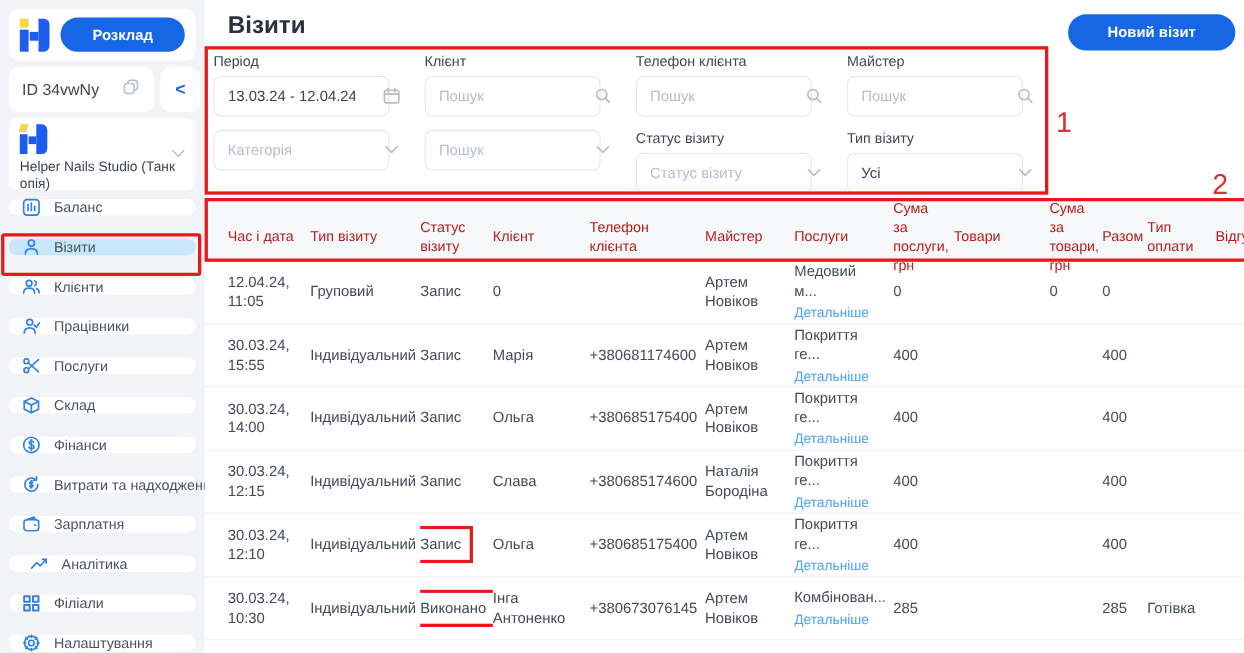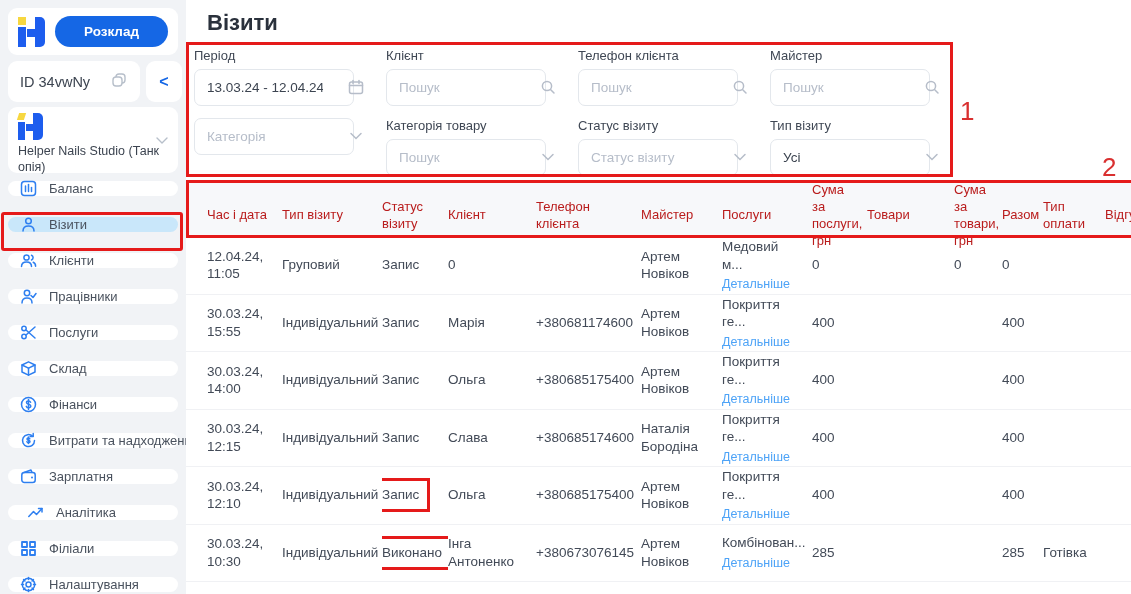--- a/index.html
+++ b/index.html
@@ -260,20 +260,21 @@
           <path d="M8.5 1.5 v2 M8.5 13.5 v2 M1.5 8.5 h2 M13.5 8.5 h2 M3.55 3.55 l1.4 1.4 M12.05 12.05 l1.4 1.4 M13.45 3.55 l-1.4 1.4 M4.95 12.05 l-1.4 1.4"></path>
           <circle cx="8.5" cy="8.5" r="6.2"></circle>
         </svg>
     </span>
     <span class="mi-label">Налаштування</span>
   </div>
 </div>
 
 <div id="main">
   <div id="page-title">Візити</div>
+  <button class="btn-new-visit">Новий візит</button>
 
   <div id="filters">
     <div class="ffield">
       <div class="flabel">Період</div>
       <div class="fbox">
         <input type="text" readonly="" value="13.03.24 - 12.04.24" style="">
         <span class="f-icon">
           <svg viewBox="0 0 16 16">
               <rect x="1.5" y="3" width="13" height="11.5" rx="2"></rect>
               <line x1="5" y1="1.5" x2="5" y2="4.5"></line>
@@ -324,21 +325,20 @@
       <div class="fbox">
         <input type="text" readonly="" placeholder="Категорія" style="">
         <span class="f-icon">
           <svg viewBox="0 0 16 16">
               <polyline points="3,5.5 8,10.5 13,5.5"></polyline>
             </svg>
         </span>
       </div>
     </div>
     <div class="ffield">
-      <div class="flabel">Категорія товару</div>
       <div class="fbox">
         <input type="text" readonly="" placeholder="Пошук" style="">
         <span class="f-icon">
           <svg viewBox="0 0 16 16">
               <polyline points="3,5.5 8,10.5 13,5.5"></polyline>
             </svg>
         </span>
       </div>
     </div>
     <div class="ffield">

